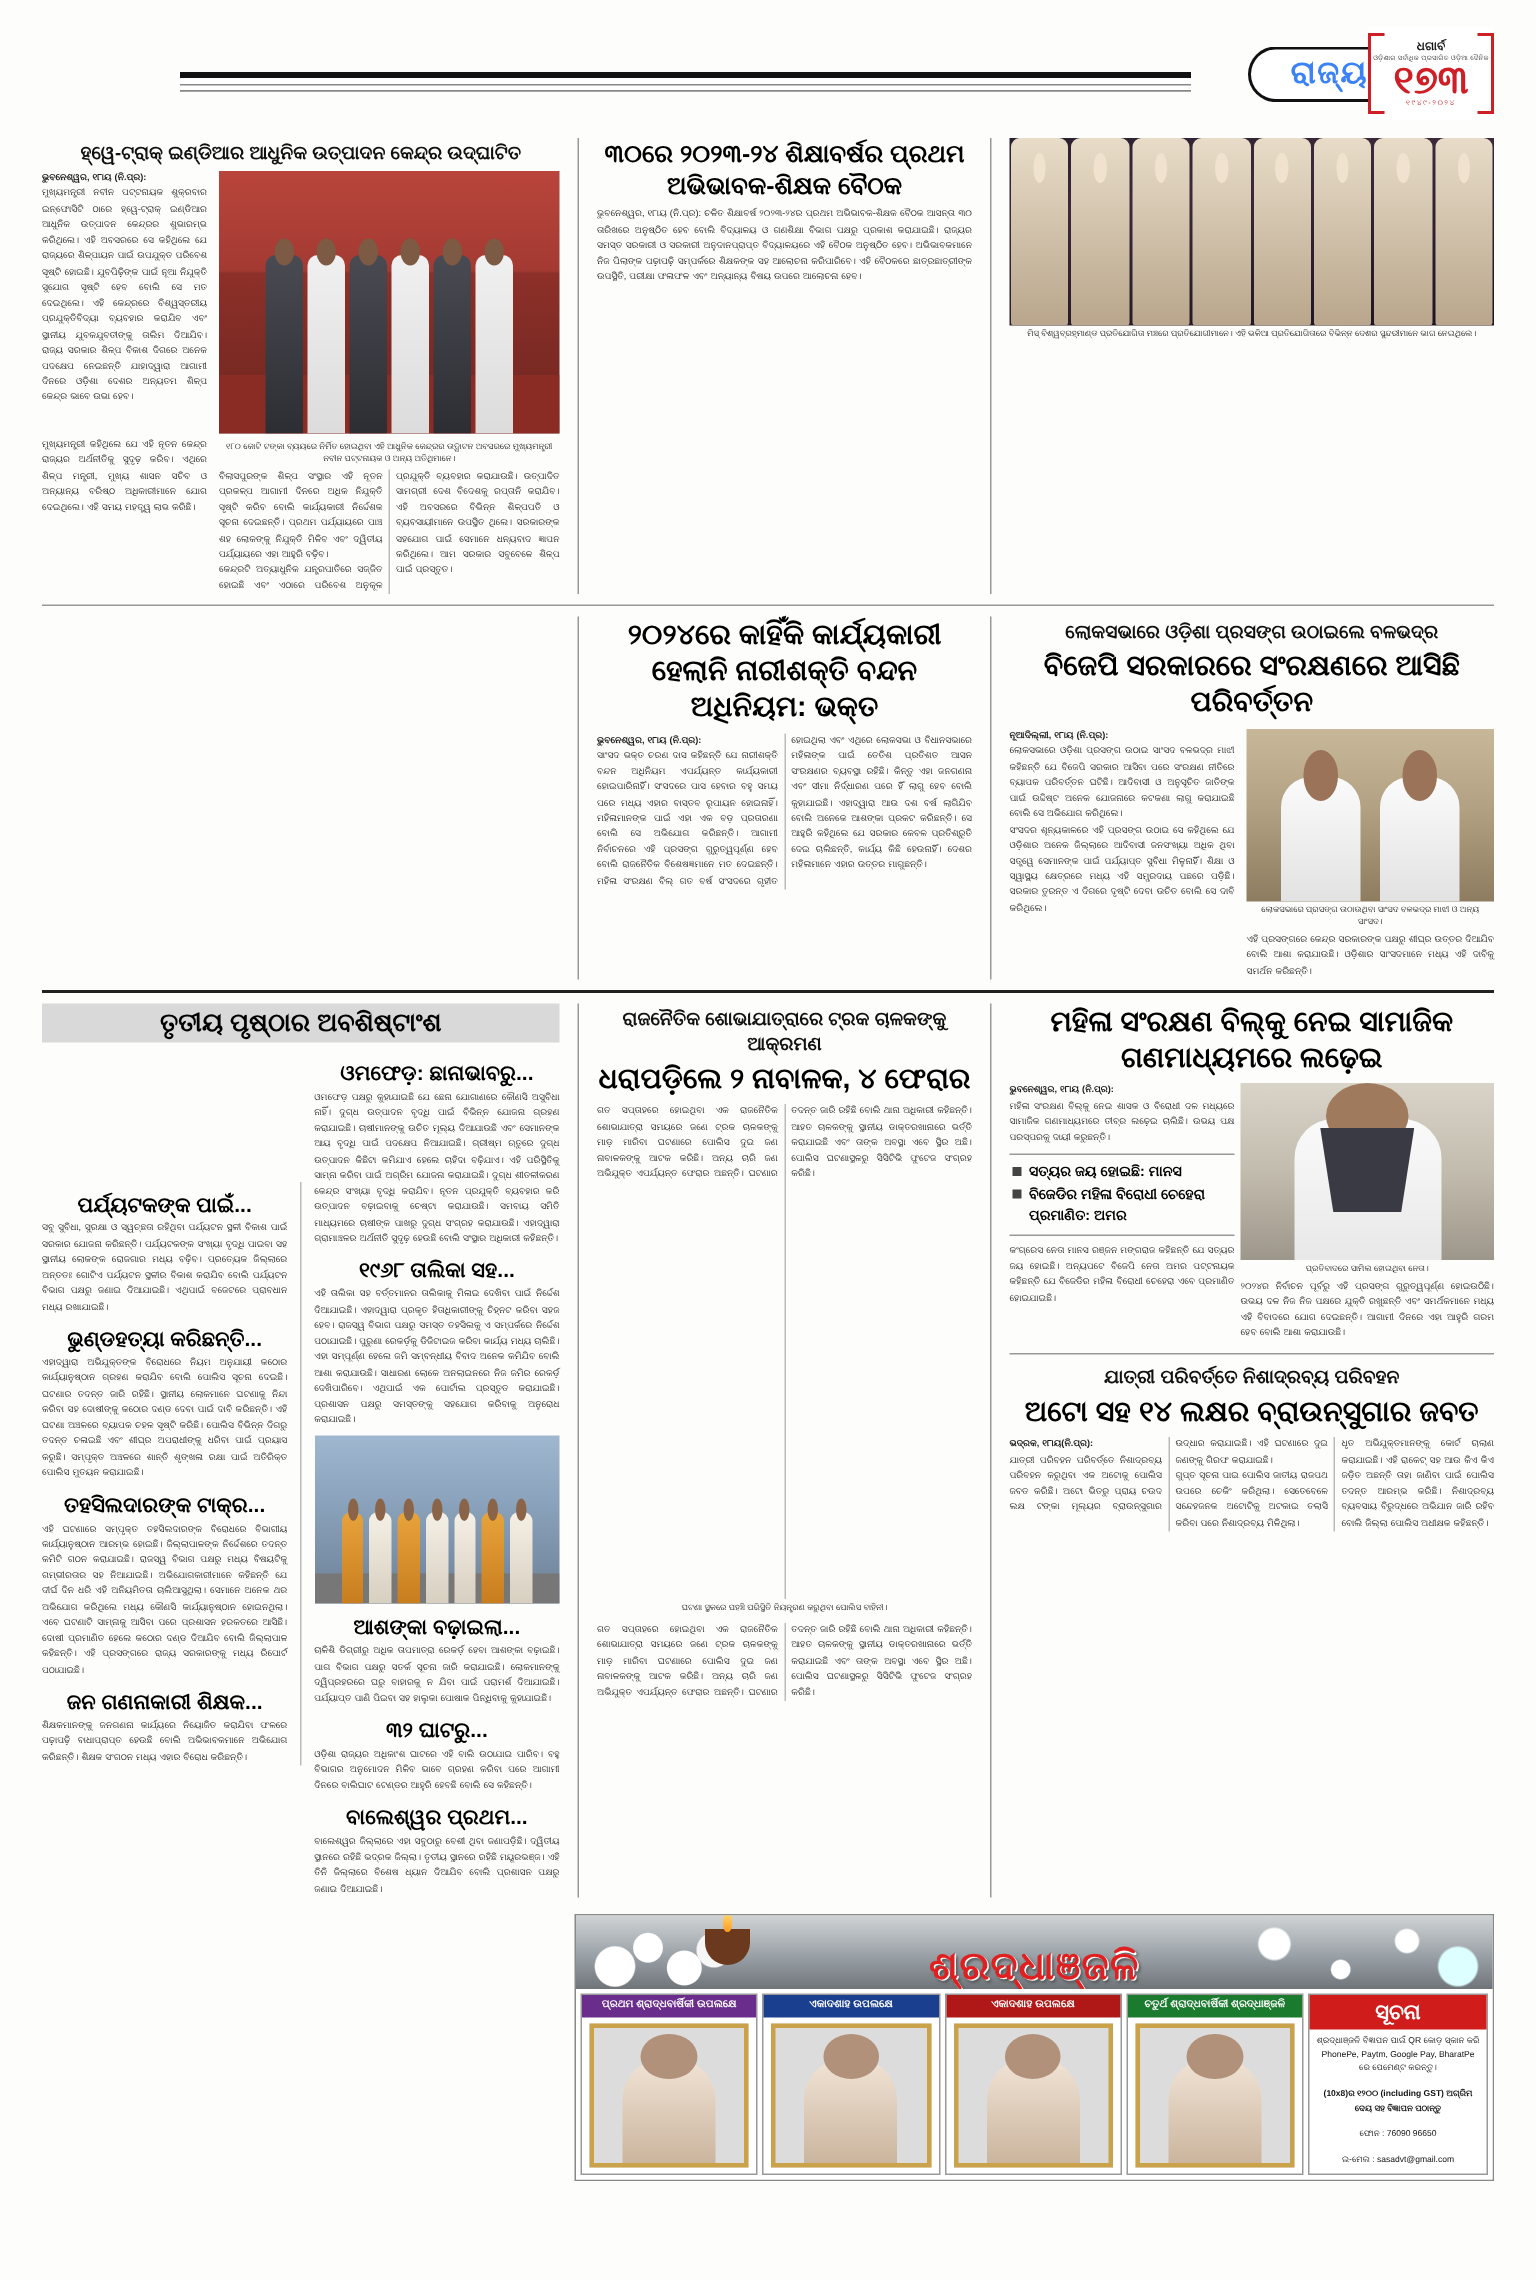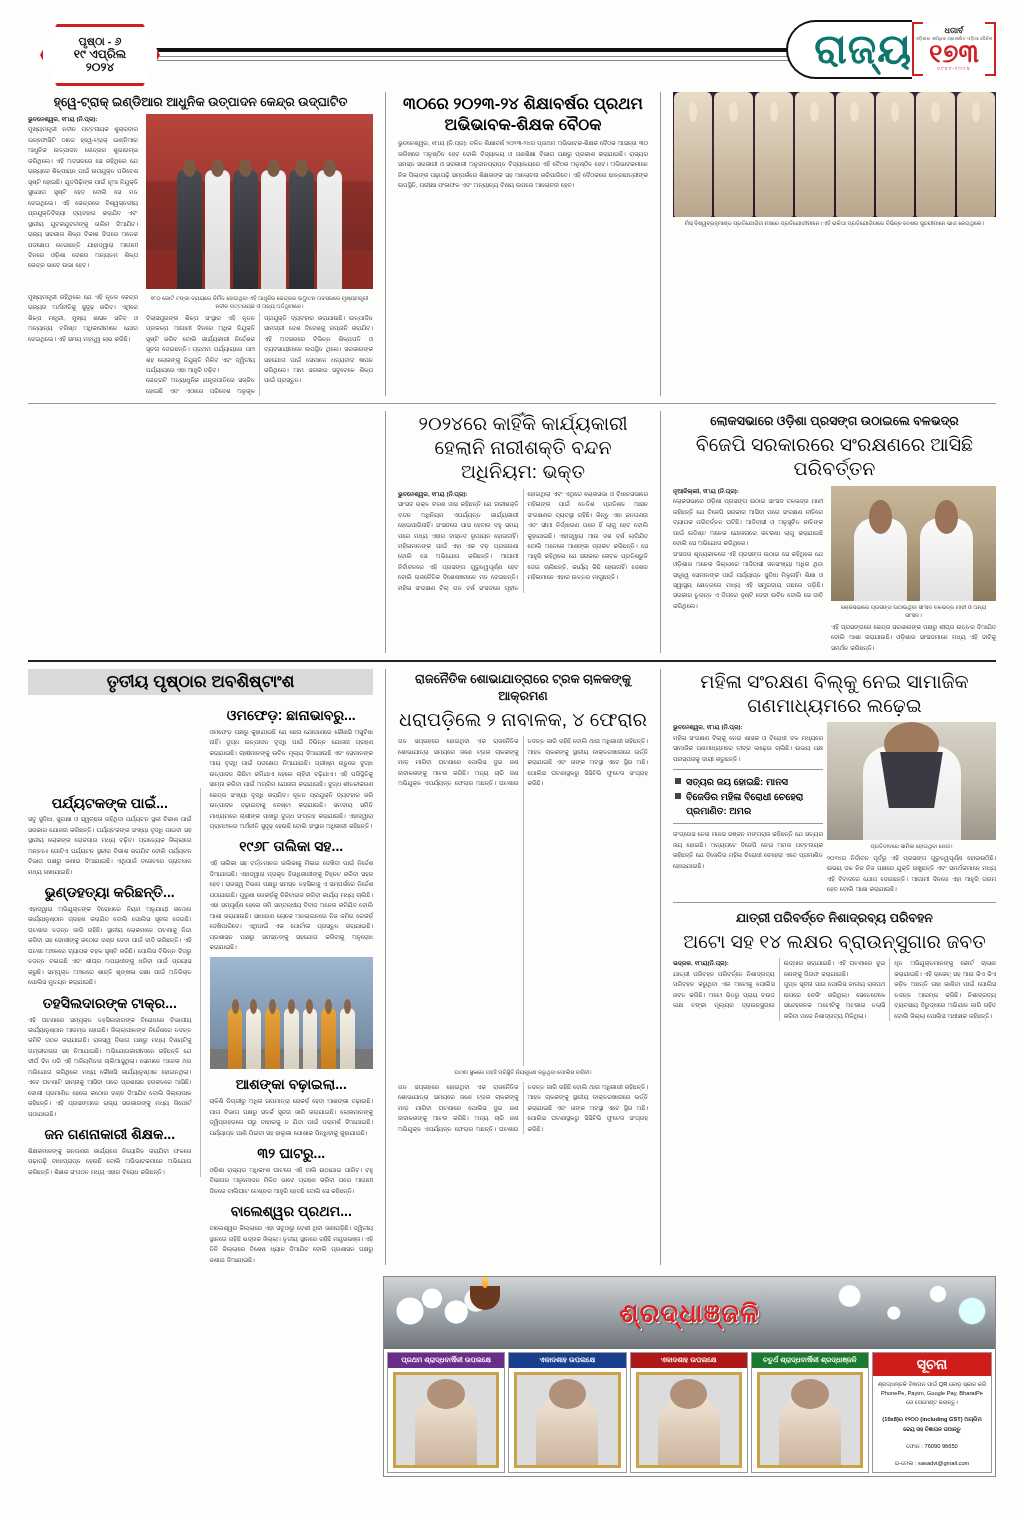--- a/index.html
+++ b/index.html
@@ -43,22 +43,22 @@
   .date-badge .yr { font-size:12px; font-weight:bold; color:#111; }
 
   .mast-right { position:absolute; right:28px; top:18px; display:flex; align-items:center; }
   .mast-title-wrap{
     background:#fff; border:2px solid #111; border-right:none;
     border-radius:40px 0 0 40px;
     padding:4px 10px 4px 26px;
     position:relative; left:10px;
   }
   .mast-title {
-    font-size:41px; font-weight:bold; letter-spacing:1px; color:#0f766e;
-    font-family:Liberation Sans, sans-serif;
+    font-size:21px; font-weight:bold; letter-spacing:1px; color:#3b82f6;
+    font-family:Liberation Mono, monospace;
   }
   .logo-box {
     width:84px; height:62px; background:#fff;
     display:flex; flex-direction:column; align-items:center; justify-content:center;
     position:relative;
   }
   .logo-box:before, .logo-box:after{
     content:""; position:absolute; top:4px; bottom:4px; width:9px;
     border:2px solid #cf1f26;
   }
@@ -81,21 +81,21 @@
   
   .kicker {
     font-size:12.5px; font-weight:bold; text-align:center; color:#111;
     line-height:1.35; margin:2px 0 3px;
   }
   .hl1 {
     font-size:26px; font-weight:bold; text-align:center; color:#000;
     line-height:1.2; margin:1px 0 6px; letter-spacing:-.3px;
   }
   .hl2 {
-    font-size:19px; font-weight:normal; text-align:center; color:#000;
+    font-size:19px; font-weight:bold; text-align:center; color:#000;
     line-height:1.25; margin:1px 0 5px;
   }
   .hl3 {
     font-size:16.5px; font-weight:bold; text-align:center; color:#000;
     line-height:1.25; margin:1px 0 4px;
   }
   .subhead {
     font-size:14px; font-weight:bold; text-align:center; color:#000;
     margin:7px 0 3px; line-height:1.2;
   }
@@ -154,23 +154,23 @@
        clip-path:polygon(0 0,100% 0,86% 100%,14% 100%);}
 
   
   .bullets { border-top:1px solid #999; border-bottom:1px solid #999; padding:5px 2px; margin:5px 0; }
   .bullet-item{ display:flex; gap:5px; align-items:flex-start; font-size:9.5px; font-weight:bold; line-height:1.5; }
   .bullet-mark{ width:6px; height:6px; background:#444; flex:none; margin-top:3px; }
 
   
   .ad-wrap{ border:1px solid #888; margin-top:5px; }
   .ad-banner{
-    height:72px; position:relative; overflow:hidden;
+    height:49px; position:relative; overflow:hidden;
     background:linear-gradient(#cfd3d6,#9aa1a6 55%,#6f7479);
-    display:flex; align-items:center; justify-content:center;
+    display:flex; align-items:flex-end; justify-content:center;
   }
   .ad-banner .ttl{
     font-size:26px; font-weight:bold; color:#e02020;
     text-shadow:1px 1px 0 #fff, 2px 2px 2px #555; letter-spacing:1px;
   }
   .flowers{ position:absolute; left:4px; top:4px; width:110px; height:50px;
     background:radial-gradient(circle at 20% 60%, #fff 0 14%, transparent 15%),
                radial-gradient(circle at 40% 35%, #fff 0 13%, transparent 14%),
                radial-gradient(circle at 62% 62%, #fff 0 15%, transparent 16%),
                radial-gradient(circle at 80% 38%, #f6f6f6 0 12%, transparent 13%);
@@ -199,25 +199,20 @@
   .notice .nbody{ font-size:5.7px; line-height:1.6; color:#111; padding:4px; text-align:center; }
 </style>
 </head>
 <body>
 
 <div class="page">
 
   <div class="masthead">
     <div class="mast-rule"></div>
 
-    <div class="date-badge">
-      <div class="pg">ପୃଷ୍ଠା - ୬</div>
-      <div class="dt">୧୯  ଏପ୍ରିଲ</div>
-      <div class="yr">୨୦୨୪</div>
-    </div>
 
     <div class="mast-right">
       <div class="mast-title-wrap">
         <div class="mast-title">ରାଜ୍ୟ</div>
       </div>
       <div class="logo-box">
         <div class="logo-top">ଧଗାର୍ବ</div>
         <div class="logo-sub">ଓଡ଼ିଶାର ସର୍ବାଧିକ ପ୍ରସାରିତ ଓଡ଼ିଆ ଦୈନିକ</div>
         <div class="logo-big">୧୭୩</div>
         <div class="logo-yrs">୧୯୪୯-୨୦୨୪</div>

